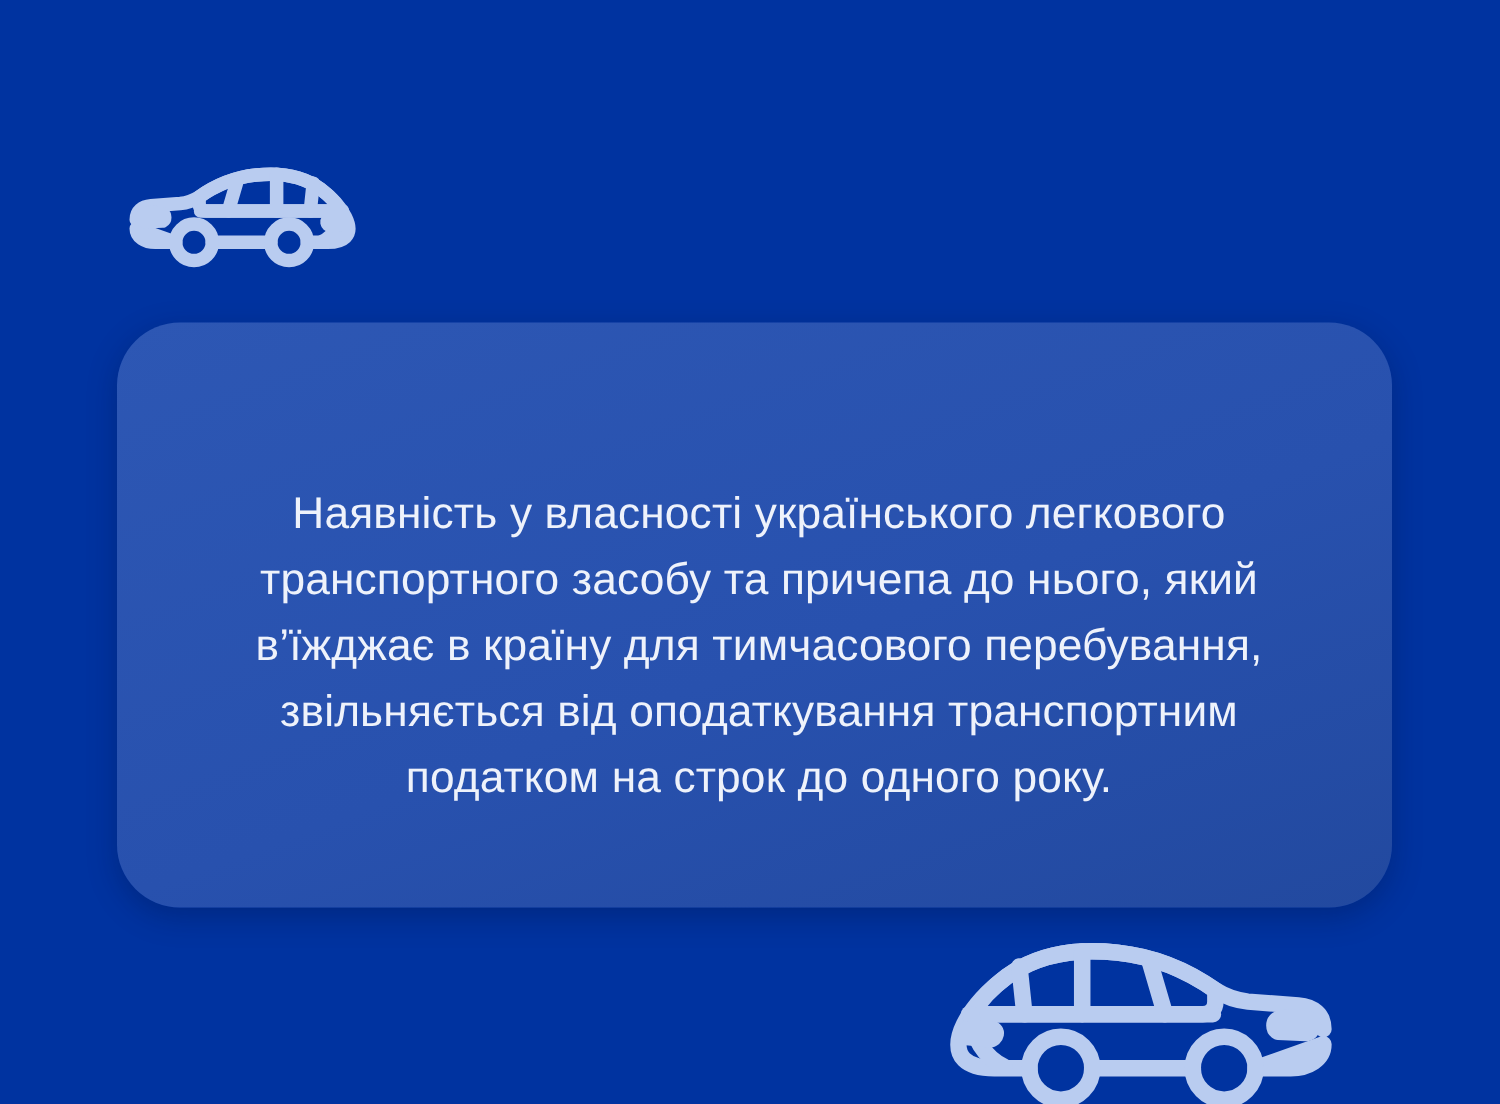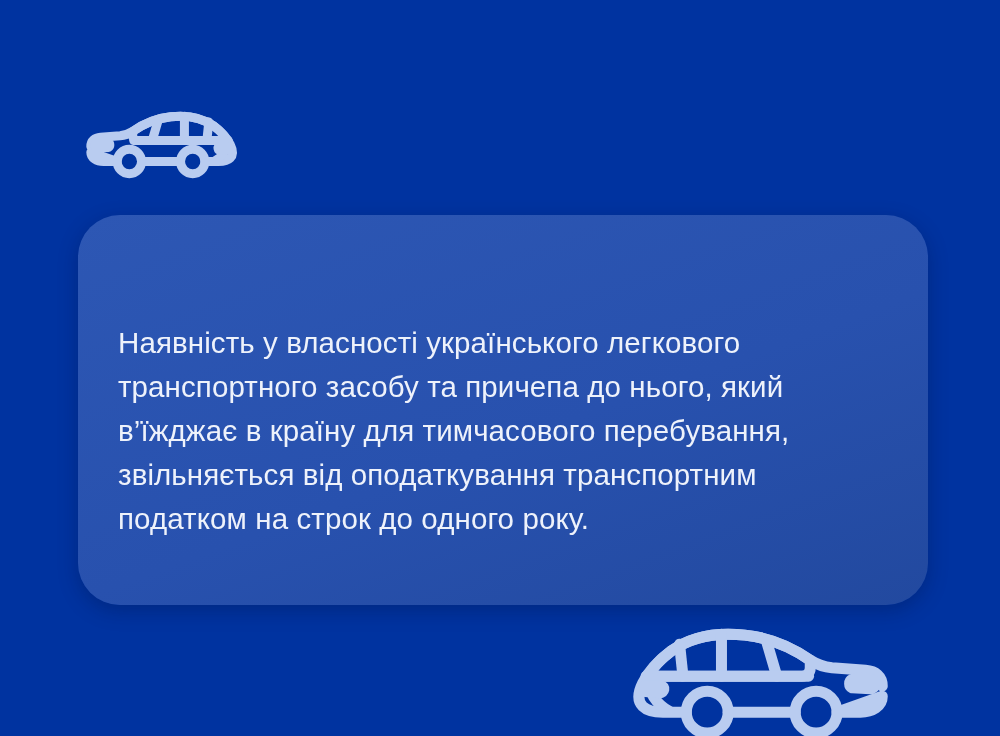--- a/index.html
+++ b/index.html
@@ -83,20 +83,21 @@
   #quote-text {
     position: absolute;
     left: 40px;
     top: 76px;
     right: 34px;
     color: #eef2fb;
     font-size: 29.5px;
     line-height: 44px;
     letter-spacing: 0.1px;
     white-space: pre-line;
+    text-align: center;
   }
 </style>
 </head>
 <body>
 
 <div id="slide">
 
   <span id="car-top-left" class="car-icon">
     <svg viewBox="0 0 320 130" xmlns="http://www.w3.org/2000/svg" aria-hidden="true">
 

